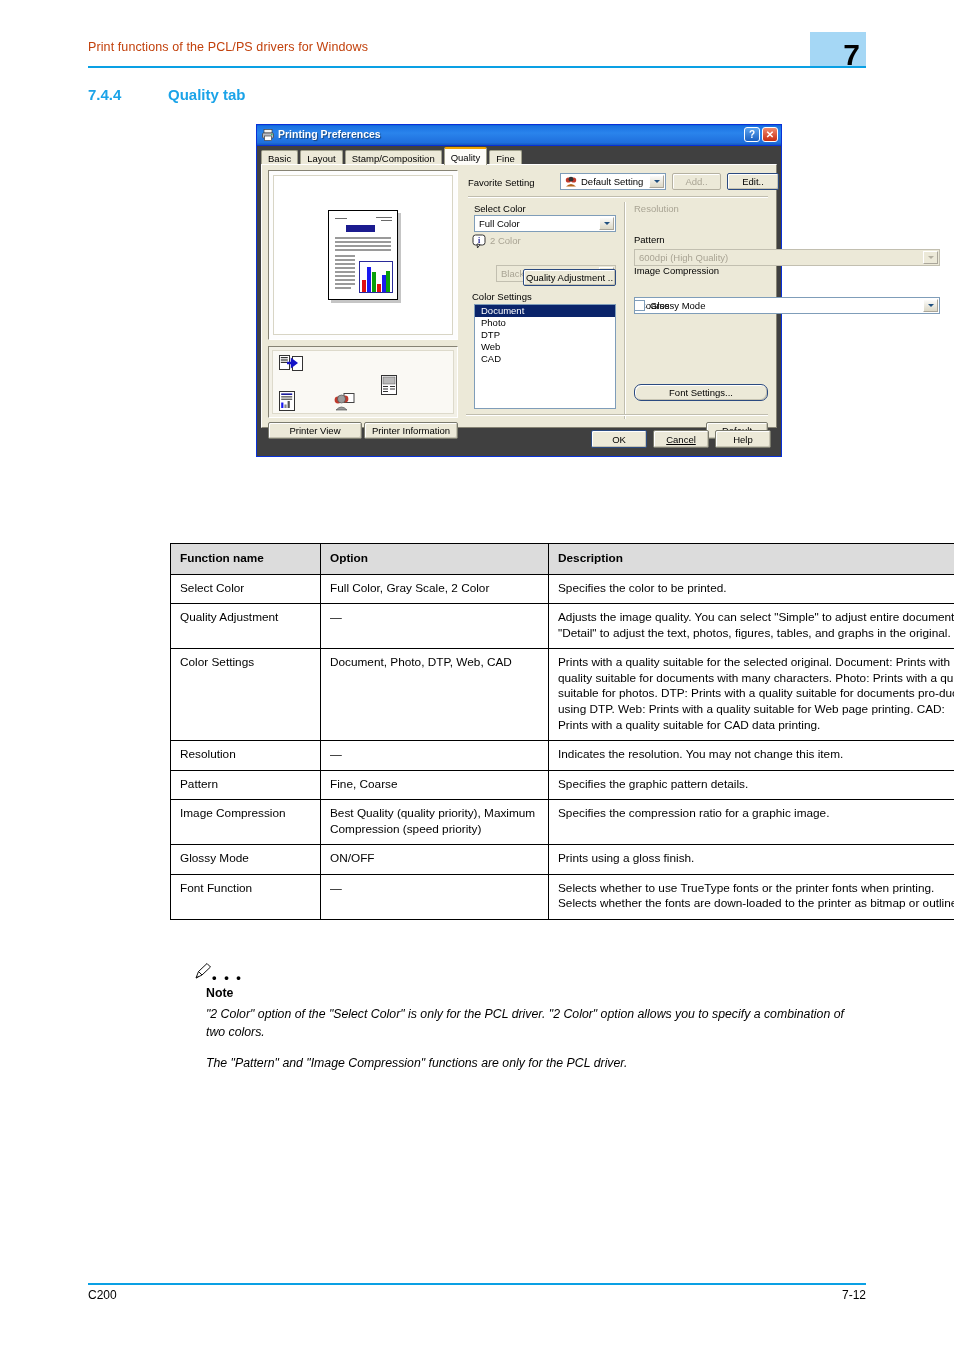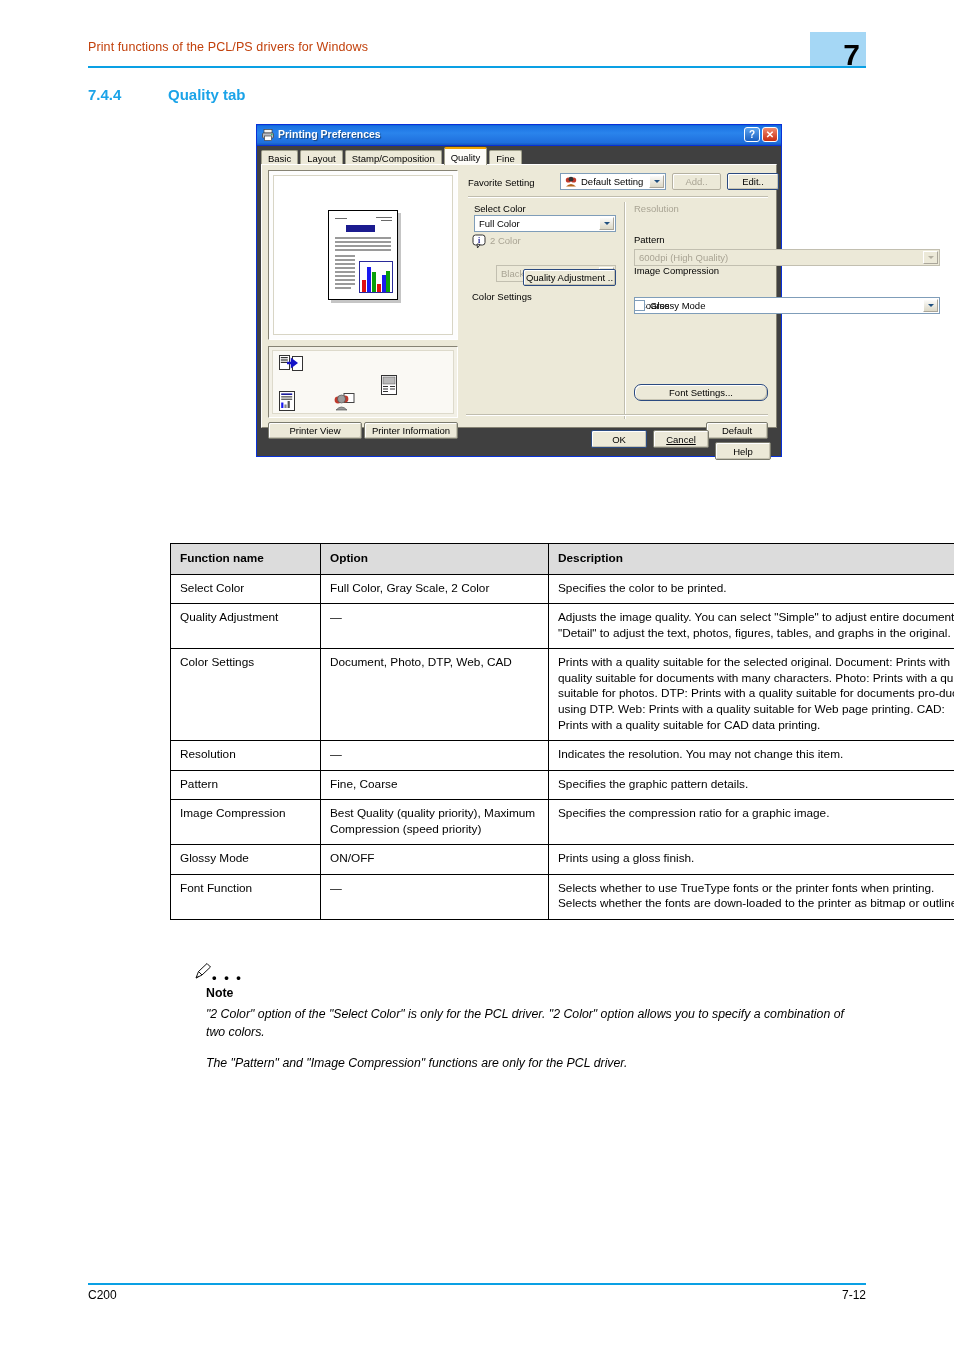--- a/index.html
+++ b/index.html
@@ -432,20 +432,27 @@
         </span>
         <span class="grp-label dis" style="left:26px; top:65px;">2 Color</span>
         <div class="combo disabled" style="left:32px; top:78px; width:120px;">
           <span>Black+Red</span>
           <span class="arrow"></span>
         </div>
 
         <div class="xpbtn" style="position:absolute; left:59px; top:99px; width:93px; border-color:#2b4a80;">Quality Adjustment ..</div>
 
         <span class="grp-label" style="left:8px; top:121px;">Color Settings</span>
+        <div class="lbox" style="left:10px; top:134px; width:142px; height:105px;">
+          <div class="li sel">Document</div>
+          <div class="li">Photo</div>
+          <div class="li">DTP</div>
+          <div class="li">Web</div>
+          <div class="li">CAD</div>
+        </div>
 
         <span class="grp-label dis" style="left:170px; top:33px;">Resolution</span>
         <div class="combo disabled" style="left:170px; top:45px; right:14px;">
           <span>600dpi (High Quality)</span>
           <span class="arrow"></span>
         </div>
 
         <span class="grp-label" style="left:170px; top:64px;">Pattern</span>
         <div class="combo" style="left:170px; top:76px; right:2px;">
           <span>Coarse</span>
@@ -462,21 +469,21 @@
         <div class="xpbtn" style="position:absolute; left:170px; top:214px; right:2px; border-color:#2b4a80;border-radius:7px;">Font Settings...</div>
 
         <div class="hr-line" style="left:2px; top:244px; right:2px;"></div>
         <div class="xpbtn" style="position:absolute; right:2px; top:252px; width:62px;">Default</div>
       </div>
     </div>
 
     <div class="dlg-bottom">
       <div class="xpbtn" style="right:128px; top:0; border-color:#2b4a80;">OK</div>
       <div class="xpbtn" style="right:66px; top:0;text-decoration:underline;">Cancel</div>
-      <div class="xpbtn" style="right:4px; top:12px;">Help</div>
+      <div class="xpbtn" style="right:4px; top:0;">Help</div>
     </div>
   </div>
 </div>
 
 <table class="tbl">
   <thead>
     <tr>
       <th class="c1">Function name</th>
       <th class="c2">Option</th>
       <th>Description</th>

